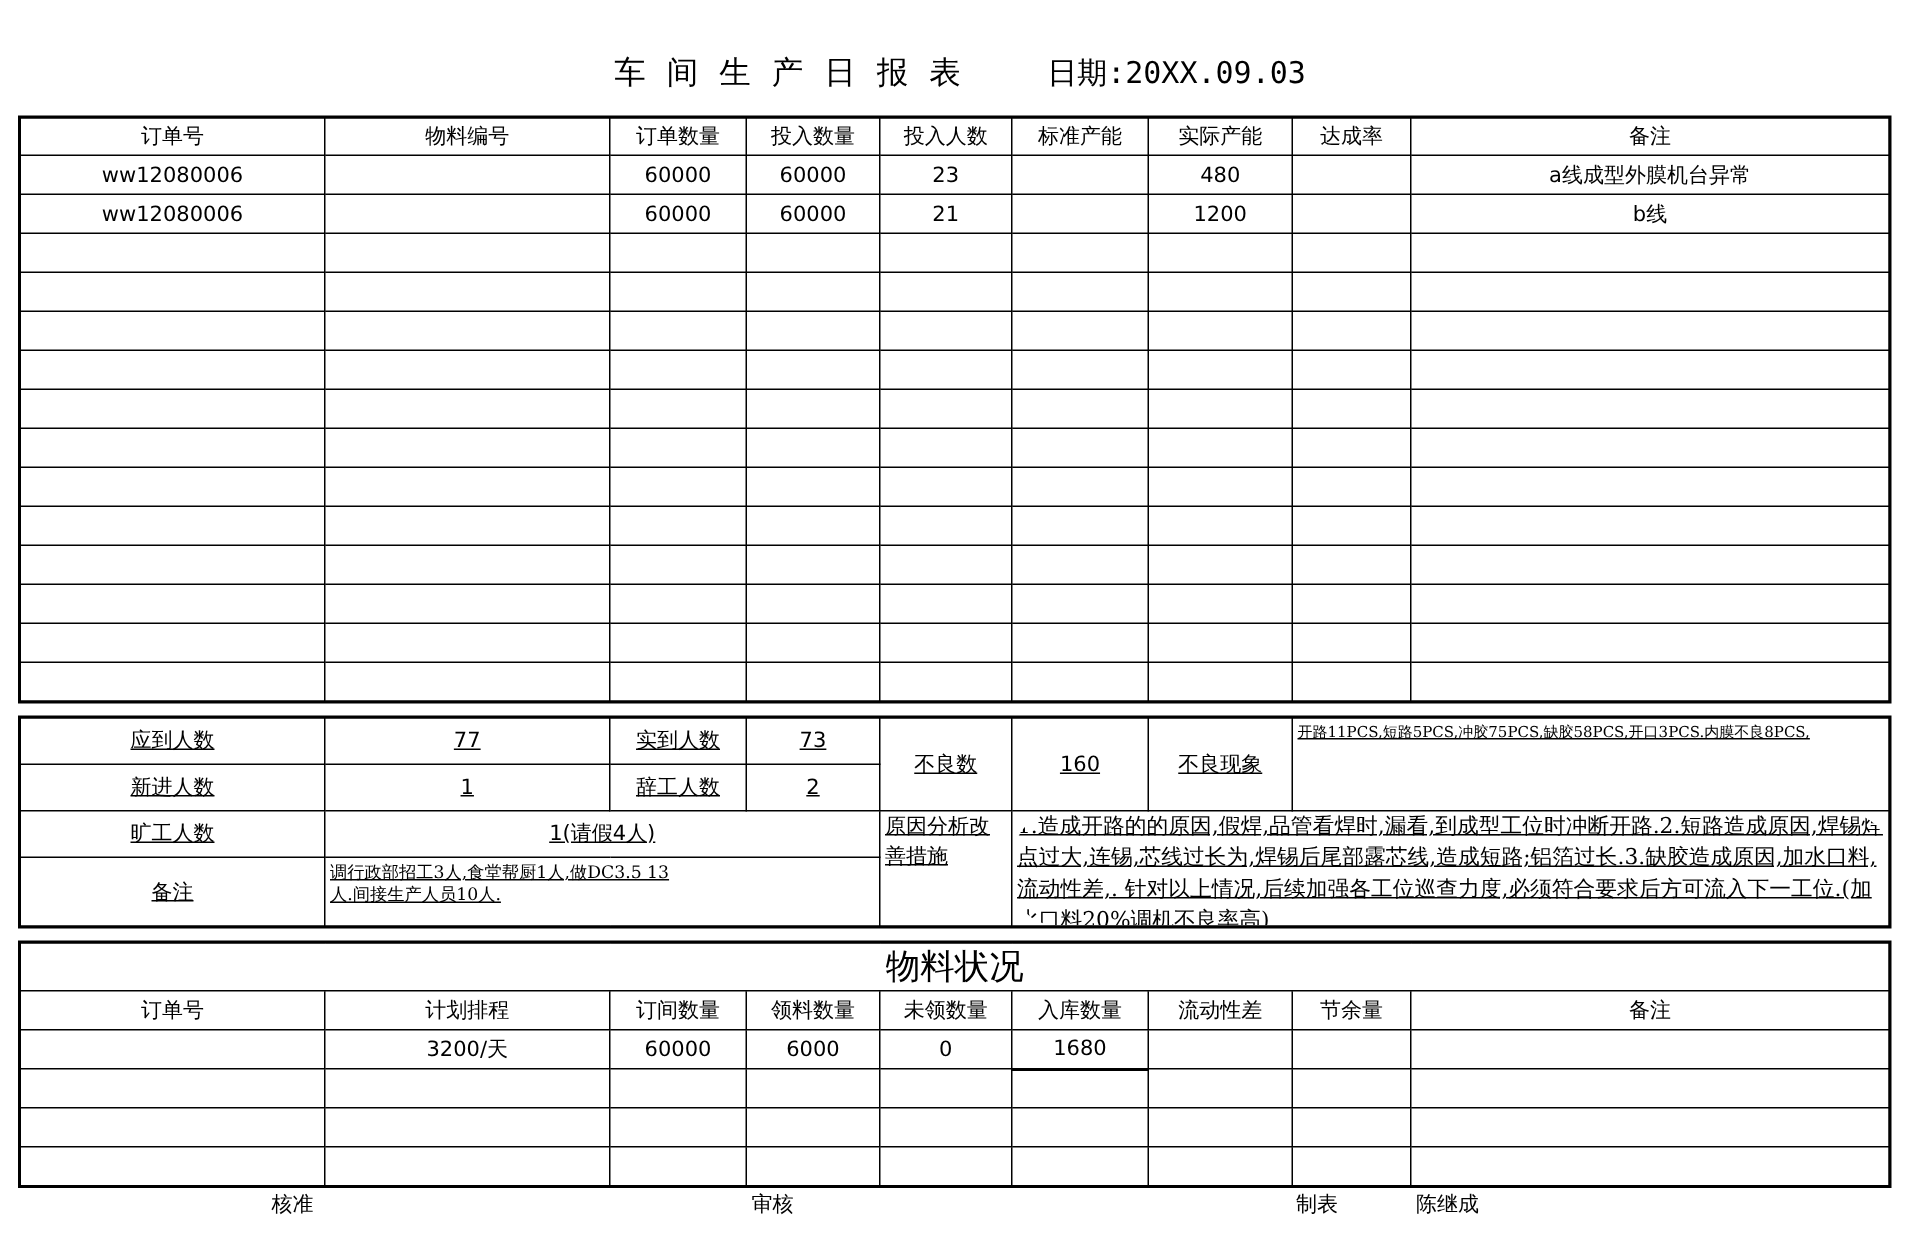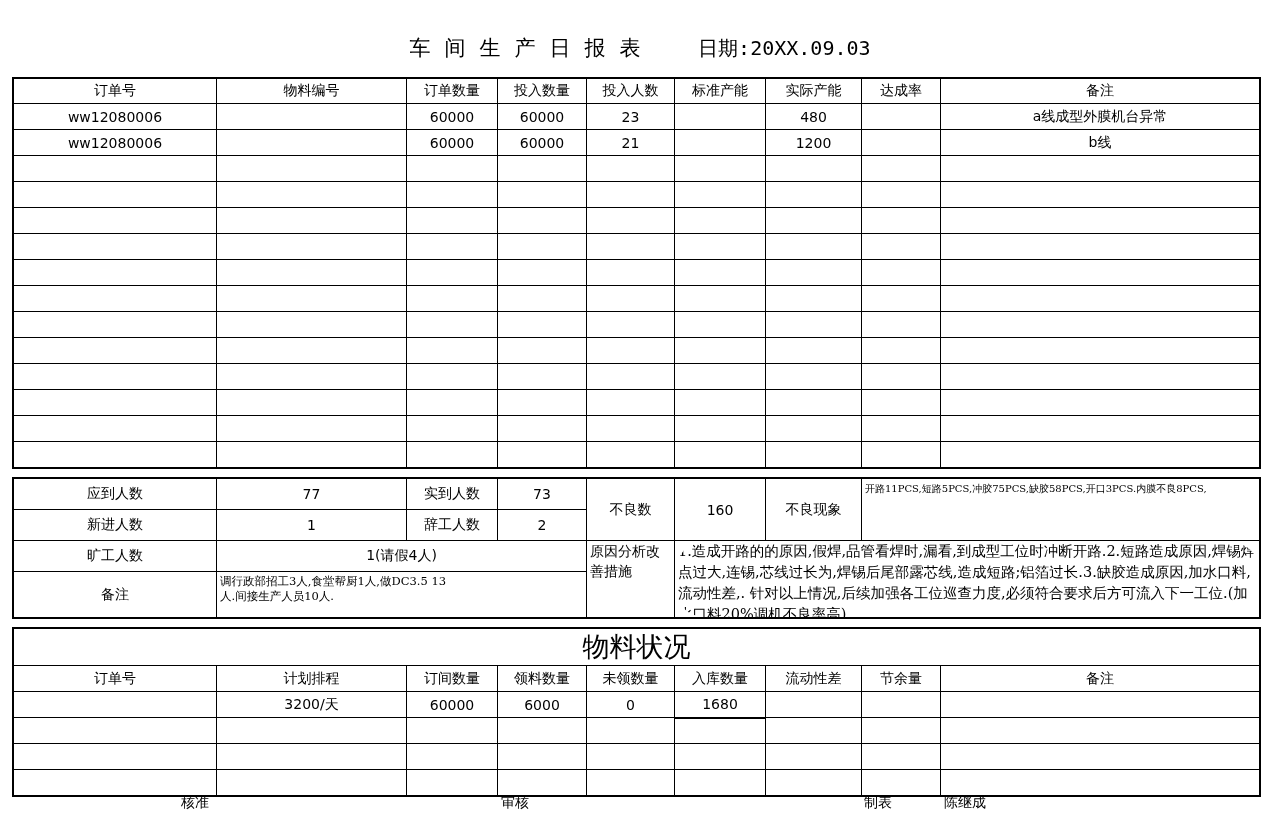--- a/index.html
+++ b/index.html
@@ -10,21 +10,21 @@
   .title .t1 { letter-spacing:14px; margin-right:36px; }
   .title .t2 { font-family:"DejaVu Sans Mono","Liberation Mono",monospace; font-size:20px; letter-spacing:0; }
   table { border-collapse:collapse; position:absolute; table-layout:fixed; }
   td { border:1.5px solid #000; padding:0; text-align:center; vertical-align:middle;
        font-size:14px; overflow:hidden; white-space:nowrap; }
   .sec { outline:2.5px solid #000; outline-offset:-1px; }
   .hdr td { font-family:"DejaVu Serif", serif; font-size:14px; }
   .serif { font-family:"DejaVu Serif", serif; }
   .wrap { white-space:normal; text-align:left; vertical-align:top; line-height:20px; padding:0 3px; }
   .small { font-size:11.5px; line-height:15px; }
-  .big { font-size:27px; font-family:"DejaVu Serif", serif; }
+  .big { font-size:23px; font-family:"DejaVu Serif", serif; }
   .footer span { position:absolute; top:794px; font-family:"DejaVu Serif", serif; font-size:14px; }
 </style>
 </head>
 <body>
 
 <div class="title">
   <span class="t1">车间生产日报表</span>
   <span class="t2">日期:20XX.09.03</span>
 </div>
 
@@ -204,21 +204,21 @@
         <td></td>
         <td></td>
         <td></td>
         <td></td>
         <td></td>
         <td></td>
       </tr>
     </tbody>
 </table>
 
-<table class="sec" style="left:13px; top:478px; width:1246px;">
+<table class="sec" style="left:13px; top:478px; width:1246px;text-decoration:underline;">
   <colgroup>
     <col style="width:203px">
       <col style="width:190px">
       <col style="width:91px">
       <col style="width:89px">
     <col style="width:88px">
       <col style="width:91px">
       <col style="width:96px">
       <col style="width:398px">
   </colgroup>

